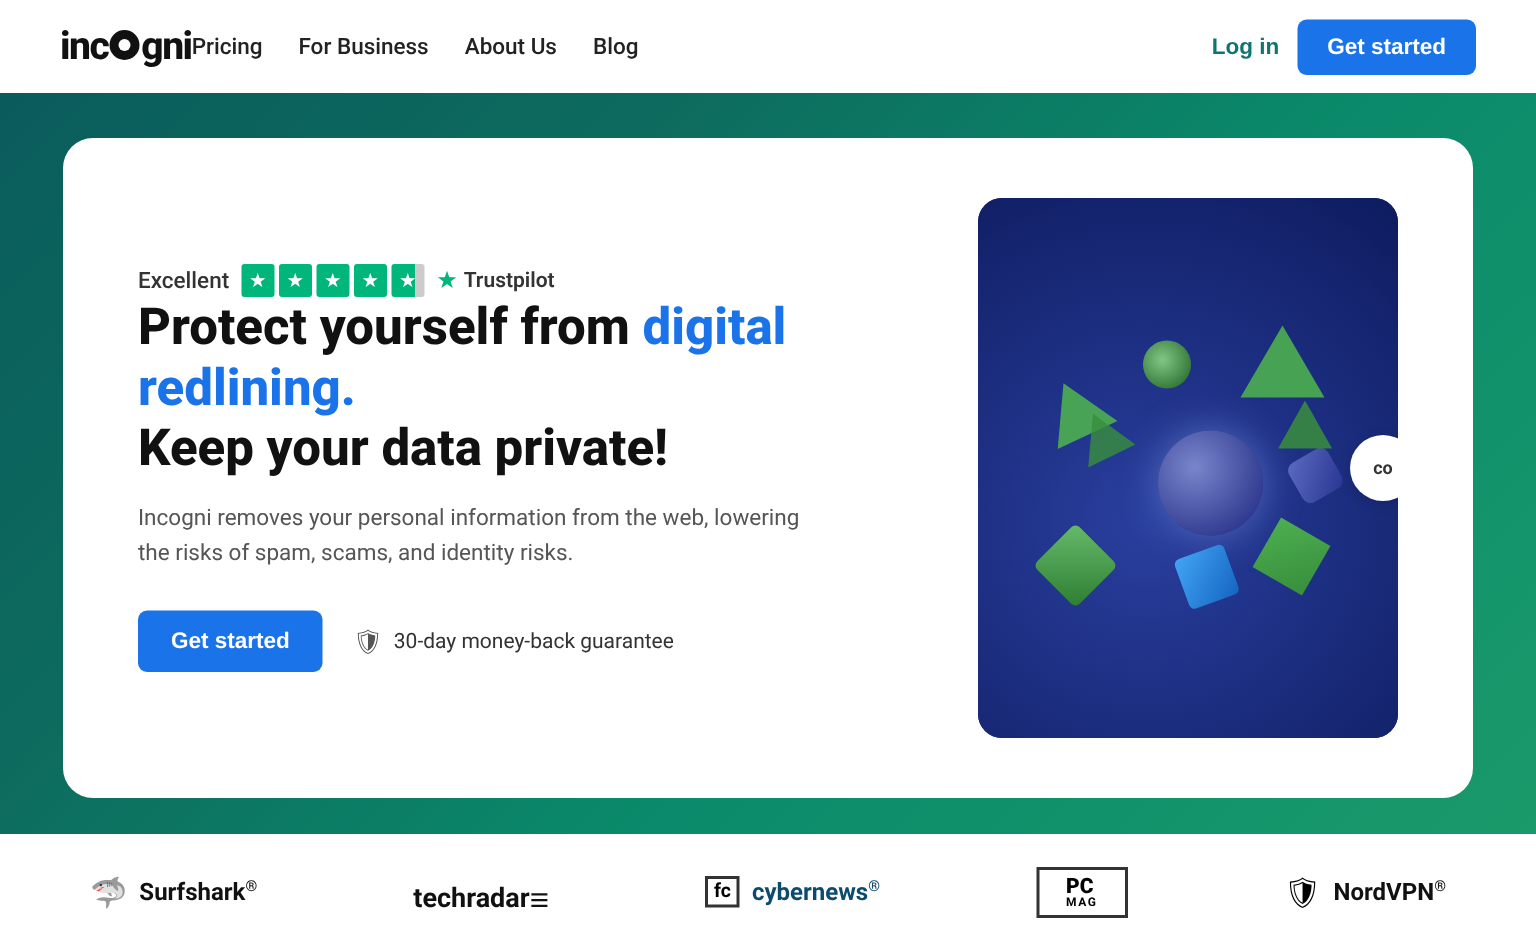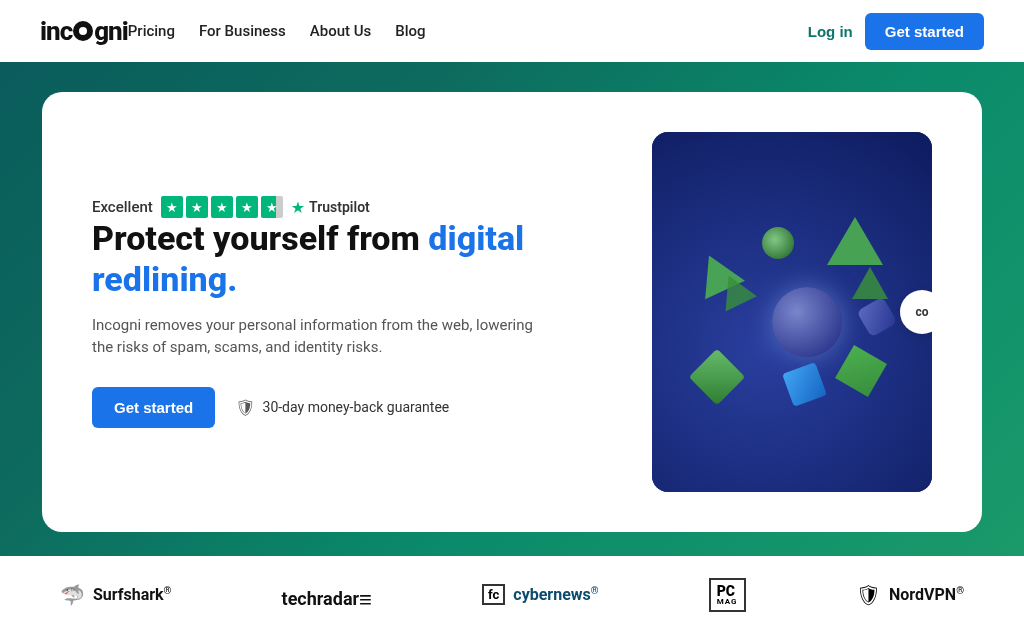--- a/index.html
+++ b/index.html
@@ -128,20 +128,21 @@
           <div class="star-half" style="background: linear-gradient(to right, #00b67a 70%, #ccc 70%);">★</div>
         </div>
         <div class="trustpilot-logo">
           <span class="trustpilot-icon">★</span>
           <span class="trustpilot-name">Trustpilot</span>
         </div>
       </div>
 
       <h1 class="hero-headline">
         <span>Protect yourself from </span><span class="highlight">digital redlining.</span><br>
+        <span>Keep your data private!</span>
       </h1>
 
       <p class="hero-desc">Incogni removes your personal information from the web, lowering the risks of spam, scams, and identity risks.</p>
 
       <div class="hero-actions">
         <button class="btn-hero-start">Get started</button>
         <div class="money-back">
           <span class="shield-icon">🛡</span>
           <span>30-day money-back guarantee</span>
         </div>
@@ -177,21 +178,21 @@
     <span class="brand-logo surfshark">Surfshark<sup style="font-size:10px;">®</sup></span>
   </div>
   <div class="brand-item">
     <span class="brand-logo techradar" style="font-style:normal;font-weight:700;margin-top:11px;">techradar<span style="font-size:22px;font-weight:900;vertical-align:middle;">≡</span></span>
   </div>
   <div class="brand-item">
     <span style="font-size:18px;border:2px solid #333;padding:1px 4px;font-weight:700;font-size:13px;">fc</span>
     <span class="brand-logo cybernews"> cybernews<sup style="font-size:10px;">®</sup></span>
   </div>
   <div class="brand-item">
-    <div style="border:2.5px solid #333;padding:4px 6px;display:inline-block;">
+    <div style="border:2.5px solid #333;padding:4px 18px;display:inline-block;">
       <span style="font-size:14px;font-weight:900;display:block;line-height:1;">PC</span>
       <span style="font-size:8px;font-weight:700;display:block;line-height:1;letter-spacing:1px;">MAG</span>
     </div>
   </div>
   <div class="brand-item">
     <span style="font-size:20px;">🛡</span>
     <span class="brand-logo nordvpn">NordVPN<sup style="font-size:10px;">®</sup></span>
   </div>
 </div>
 

